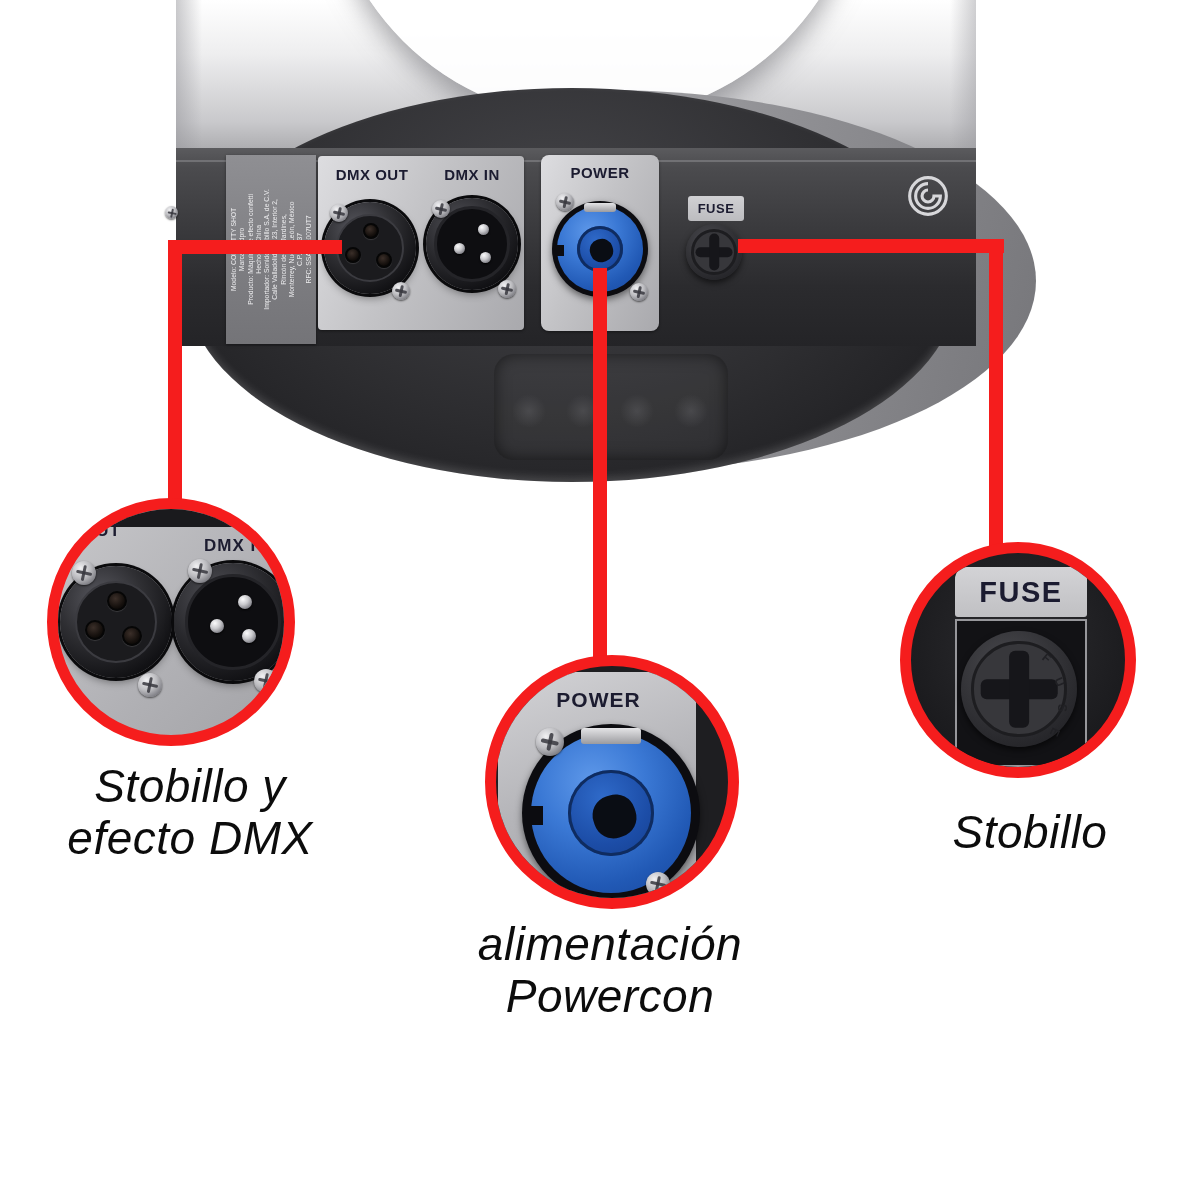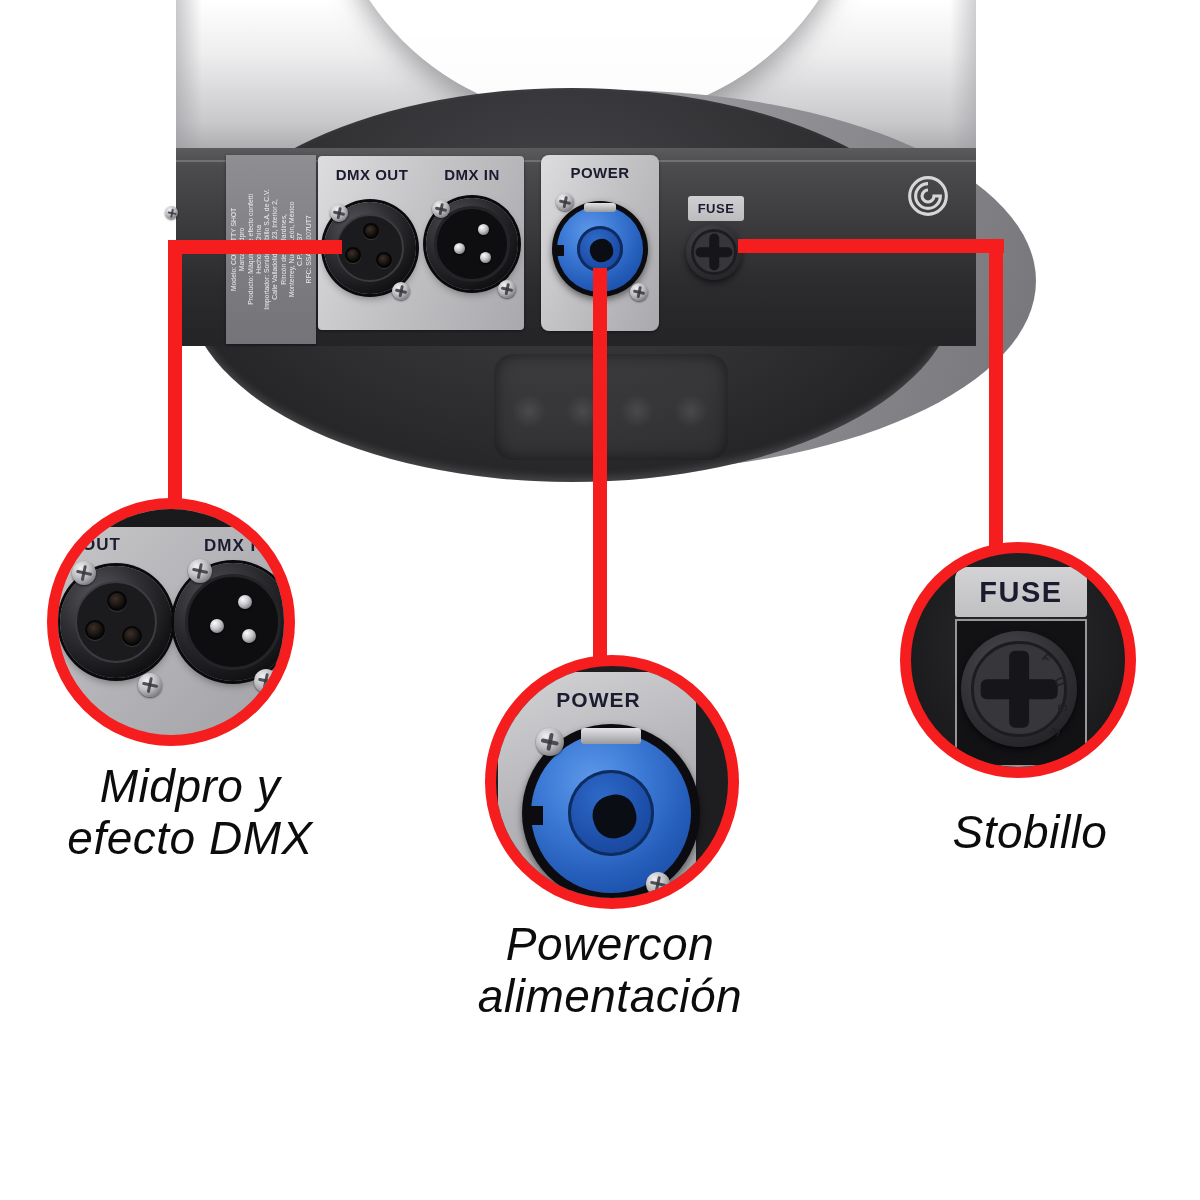--- a/index.html
+++ b/index.html
@@ -124,21 +124,21 @@
   #line-fuse-v{left:989px;top:239px;width:14px;height:312px;}
 
   
   .inset{border-radius:50%;border:11px solid #f51d1d;box-sizing:border-box;
     overflow:hidden;z-index:7;}
   #inset-dmx{left:47px;top:498px;width:248px;height:248px;
     background:linear-gradient(135deg,#c7c7ca 0%,#b0b0b4 60%,#a3a3a7 100%);}
   #inset-dmx .topdark{position:absolute;left:0;top:0;right:0;height:18px;background:#1a1a1d;}
   .inset-lbl{position:absolute;font-weight:bold;color:#1c1c30;letter-spacing:1px;}
   #inset-dmx .inset-lbl{font-size:17px;}
-  #ilbl-xout{left:6px;top:26px;}
+  #ilbl-xout{left:6px;top:12px;}
   #ilbl-dmxi{left:146px;top:27px;}
 
   #inset-power{left:485px;top:655px;width:254px;height:254px;background:#1e1e21;}
   #ip-plate{position:absolute;left:2px;top:6px;width:198px;height:226px;border-radius:14px;
     background:linear-gradient(160deg,#d3d3d6 0%,#b5b5b9 50%,#a3a3a7 100%);}
   #ilbl-power{left:10px;top:22px;width:185px;text-align:center;font-size:21px;}
 
   #inset-fuse{left:900px;top:542px;width:236px;height:236px;
     background:radial-gradient(circle at 50% 42%,#2c2c2f 0%,#1a1a1d 75%);}
   #if-sticker{position:absolute;left:44px;top:14px;width:132px;height:50px;
@@ -288,22 +288,22 @@
     <div class="bar-h"></div>
     <div class="bar-v"></div>
     <span class="cap-letter" style="left:82px;top:20px;transform:rotate(40deg);">F</span>
     <span class="cap-letter" style="left:94px;top:44px;transform:rotate(65deg);">U</span>
     <span class="cap-letter" style="left:97px;top:70px;transform:rotate(90deg);">S</span>
     <span class="cap-letter" style="left:90px;top:94px;transform:rotate(115deg);">E</span>
   </div>
 </div>
 
 <div class="abs caption" id="cap-dmx">
-  <div>Midpro y</div>
+  <div>Stobillo y</div>
   <div>efecto DMX</div>
 </div>
 <div class="abs caption" id="cap-power">
+  <div>alimentación</div>
   <div>Powercon</div>
-  <div>alimentación</div>
 </div>
 <div class="abs caption" id="cap-fuse">
   <div>Stobillo</div>
 </div>
 
 </body></html>

